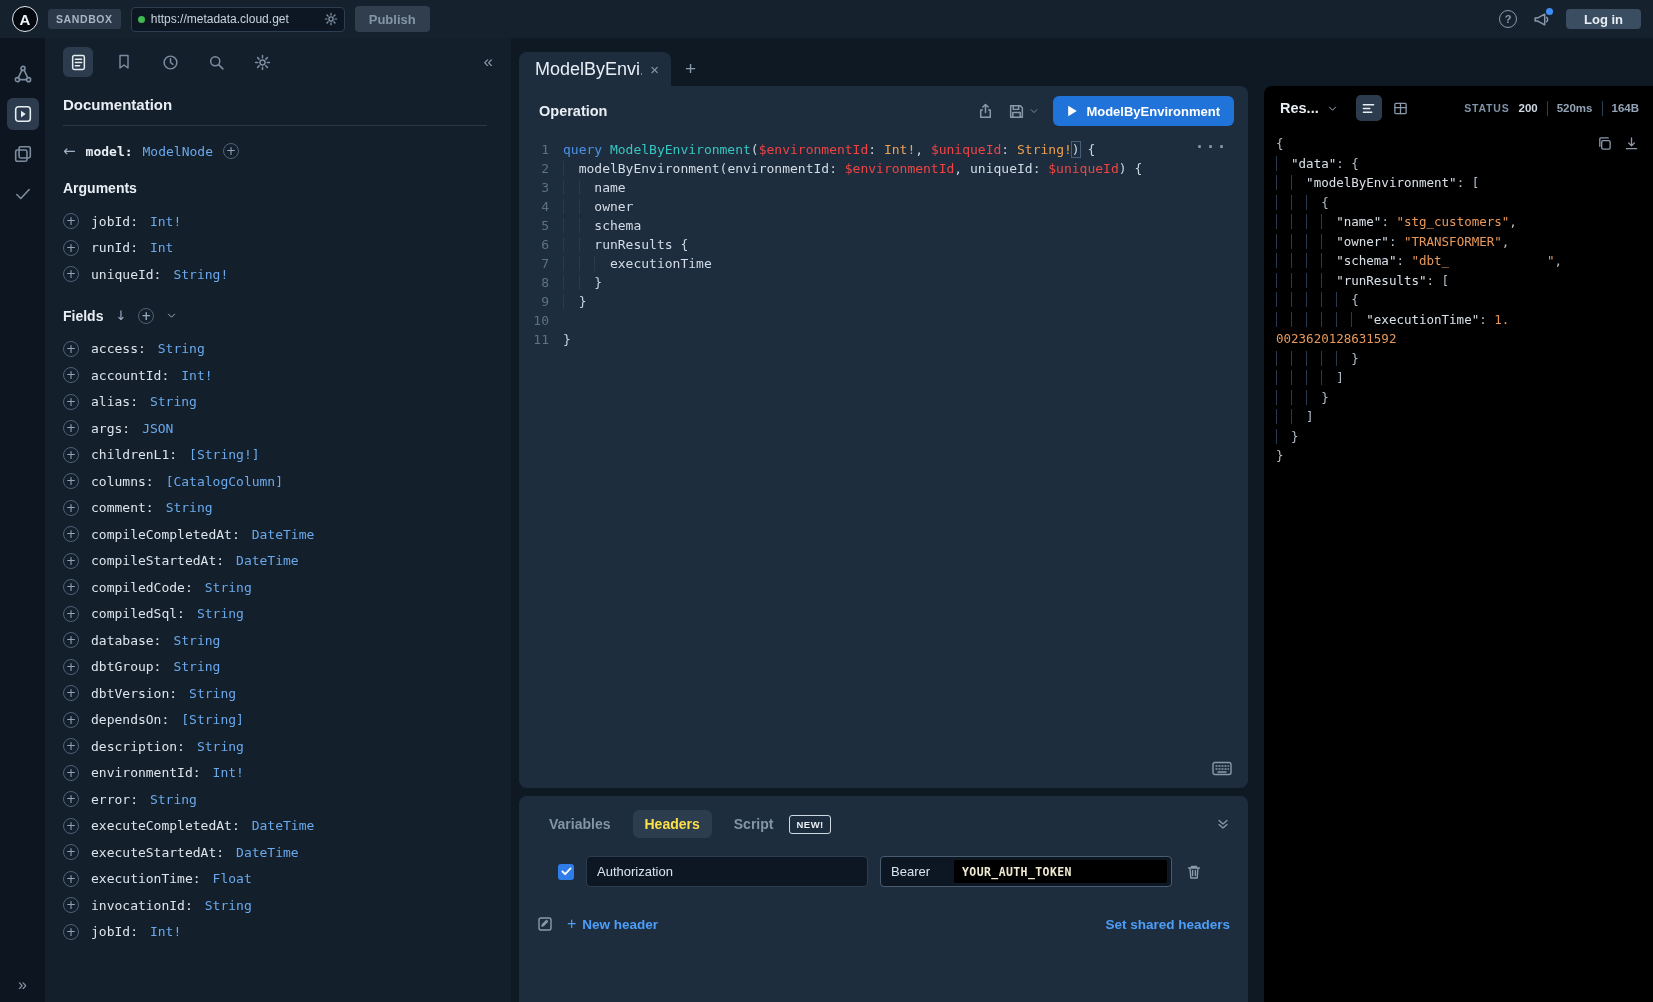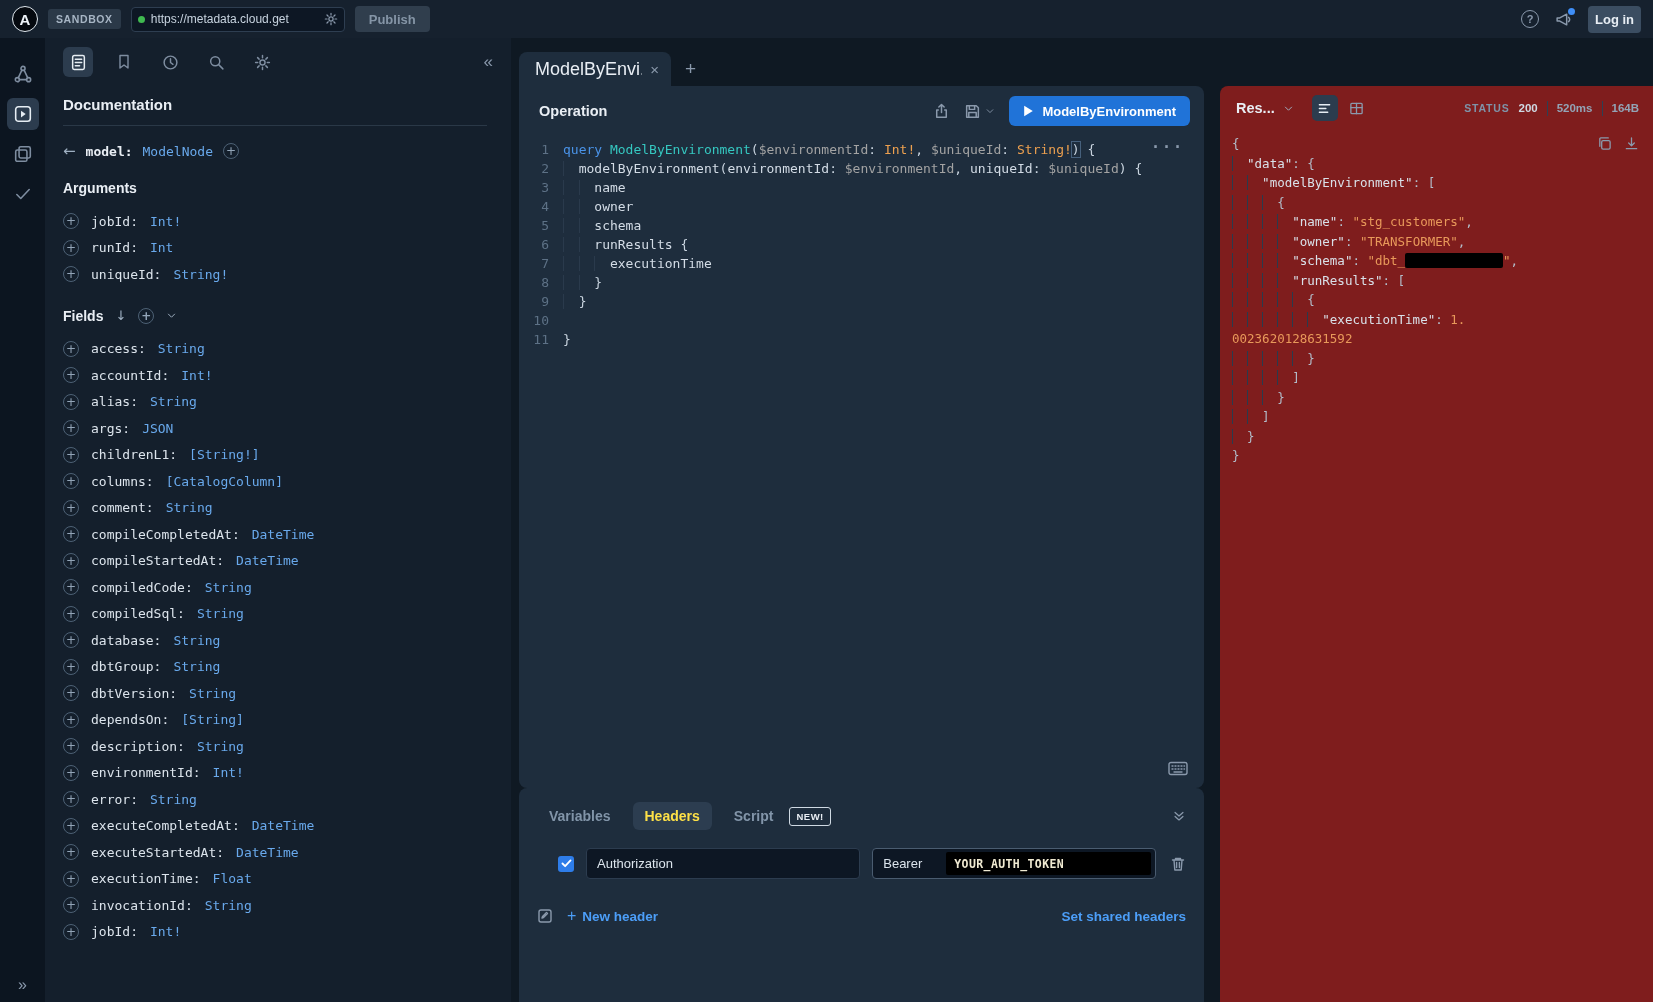--- a/index.html
+++ b/index.html
@@ -19,21 +19,21 @@
   .url-text { flex:1; white-space:nowrap; overflow:hidden; }
   .dot-green { width:7px; height:7px; border-radius:50%; background:#3fb950; flex:none; }
   .url-gear { color:#8a99ac; flex:none; }
   .btn-publish { height:26px; padding:0 14px; background:#303e4d; color:#8595a6; border-radius:4px;
                  font-size:13px; font-weight:700; display:flex; align-items:center; }
   .topbar-right { margin-left:auto; display:flex; align-items:center; gap:16px; }
   .help-circle { width:18px; height:18px; border-radius:50%; border:1.5px solid #8a99ac; color:#8a99ac;
                  font-size:11px; font-weight:700; display:flex; align-items:center; justify-content:center; }
   .megaphone-wrap { position:relative; color:#8a99ac; }
   .notif-dot { position:absolute; top:-3px; right:-3px; width:7px; height:7px; border-radius:50%; background:#3f8ef7; }
-  .btn-login { height:27px; padding:0 7px; background:#3b4d61; color:#e8eef4; border-radius:4px;
+  .btn-login { height:20px; padding:0 18px; background:#3b4d61; color:#e8eef4; border-radius:4px;
                font-size:13px; font-weight:700; display:flex; align-items:center; }
 
   
   .app { display:flex; height:964px; }
 
   
   .rail { width:45px; background:#0c1520; display:flex; flex-direction:column; align-items:center;
           padding-top:20px; gap:8px; position:relative; flex:none; }
   .rail-btn { width:32px; height:32px; border-radius:6px; display:flex; align-items:center; justify-content:center;
               color:#7e8da0; }
@@ -81,31 +81,31 @@
   .save-group { display:flex; align-items:center; gap:4px; }
   .btn-run { height:30px; background:#2073d8; color:#fff; border-radius:6px; padding:0 14px;
              display:flex; align-items:center; gap:8px; font-size:13px; font-weight:700; }
   .editor { flex:1; position:relative; font-family:"DejaVu Sans Mono", monospace; font-size:13px;
             line-height:19px; padding-top:4px; overflow:hidden; }
   .cl { display:flex; }
   .ln { width:44px; flex:none; text-align:right; padding-right:14px; color:#5d7186; }
   .lc { white-space:pre; color:#c9d4df; }
   .tk-kw  { color:#4a93e8; }
   .tk-op  { color:#35c7c0; }
-  .tk-var { color:#a3a3a3; }
+  .tk-var { color:#ef4444; }
   .tk-ty  { color:#eda04f; }
   .tk-pn  { color:#c9d4df; }
   .tk-fl  { color:#d3dce6; }
   .tk-br  { color:#c9d4df; outline:1px solid #46607c; }
   .tk-ind { background-image:repeating-linear-gradient(to right,#2a3a4c 0,#2a3a4c 1px,transparent 1px,transparent 2ch); }
   .editor-ellipsis { position:absolute; top:2px; right:20px; color:#8a99ac; font-size:15px; letter-spacing:2px; font-weight:700; }
   .kbd-btn { position:absolute; right:16px; bottom:12px; color:#8a99ac; }
 
   
-  .io-card { background:#1e2d3d; border-radius:8px 8px 0 0; flex:1;
+  .io-card { background:#1e2d3d; border-radius:8px 8px 0 0; margin-top:8px; flex:1;
              padding:14px 18px 16px; display:flex; flex-direction:column; }
   .io-tabs { display:flex; align-items:center; gap:10px; flex:none; }
   .io-tab { color:#8295a9; font-size:14px; font-weight:700; padding:6px 12px; border-radius:6px; }
   .io-tab.active { background:#2c3d50; color:#fde047; }
   .new-badge { border:1px solid #cfd9e3; color:#e9eef4; font-size:9.5px; font-weight:700; letter-spacing:.5px;
                padding:3px 6px; border-radius:3px; margin-left:2px; }
   .io-collapse { margin-left:auto; color:#8a99ac; }
   .hdr-row { display:flex; align-items:center; gap:12px; margin-top:18px; flex:none;padding-left:21px; }
   .checkbox { width:16px; height:16px; border-radius:3px; background:#2e7de9; display:flex; align-items:center;
               justify-content:center; flex:none; }
@@ -117,21 +117,21 @@
                 padding:0 8px; font-family:"DejaVu Sans Mono", monospace; font-size:11.5px; font-weight:700;
                 color:#f0ead2; letter-spacing:.4px; }
   .trash-btn { color:#8a99ac; margin-left:2px; }
   .io-footer { display:flex; align-items:center; gap:14px; margin-top:28px; flex:none; }
   .footer-icon { color:#8a99ac; }
   .link-btn { color:#4c9ef8; font-size:13.5px; font-weight:700; display:flex; align-items:center; gap:6px; }
   .plus-glyph { font-size:16px; font-weight:400; }
   .shared-link { margin-left:auto; color:#4c9ef8; font-size:13.5px; font-weight:700; }
 
   
-  .response { width:433px; flex:none; margin-left:8px; margin-top:48px; background:#7f1d1d;
+  .response { width:389px; flex:none; margin-left:8px; margin-top:48px; background:#000000;
               border-radius:8px 0 0 0; display:flex; flex-direction:column; overflow:hidden; }
   .resp-header { height:44px; display:flex; align-items:center; gap:8px; padding:0 14px 0 16px; flex:none; }
   .resp-title { font-size:14.5px; font-weight:700; color:#e9eef4; }
   .resp-chev { color:#9fb0c2; }
   .resp-icons { display:flex; align-items:center; gap:6px; margin-left:10px; }
   .resp-icon-btn { width:26px; height:26px; border-radius:5px; display:flex; align-items:center; justify-content:center; color:#8a99ac; }
   .resp-icon-btn.active { background:#2c3c4e; color:#e6edf3; }
   .status-cluster { margin-left:auto; display:flex; align-items:center; gap:9px; }
   .status-label { color:#7f93a8; font-size:10.5px; font-weight:700; letter-spacing:.8px; }
   .status-value { color:#cfd9e3; font-size:11.5px; font-weight:700; }

